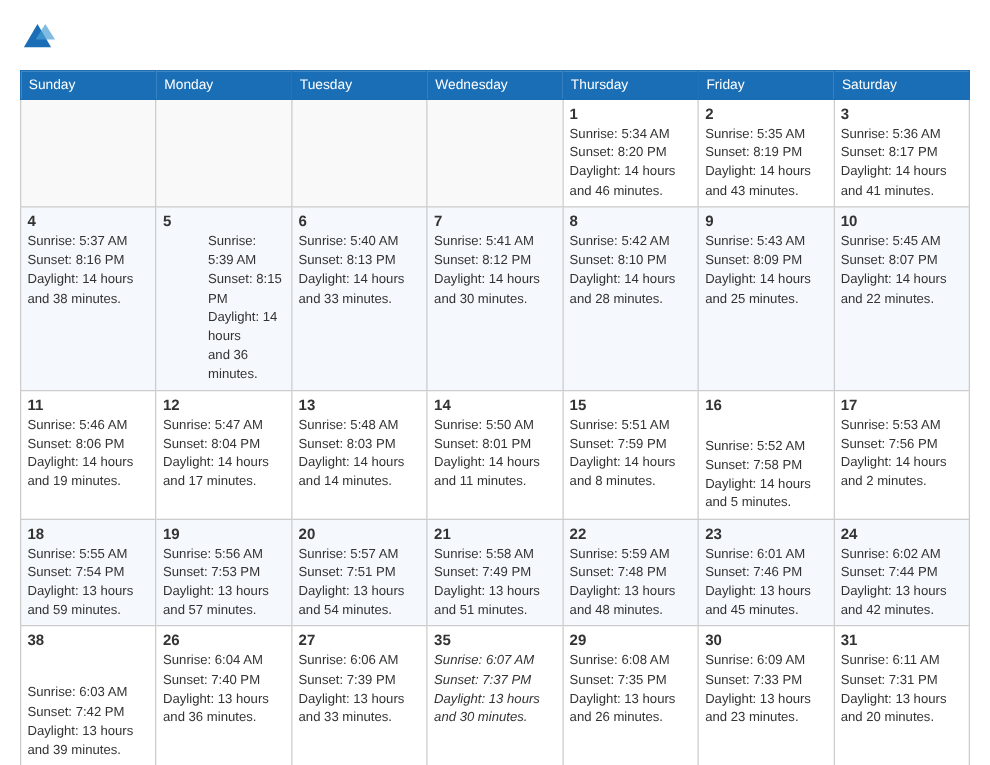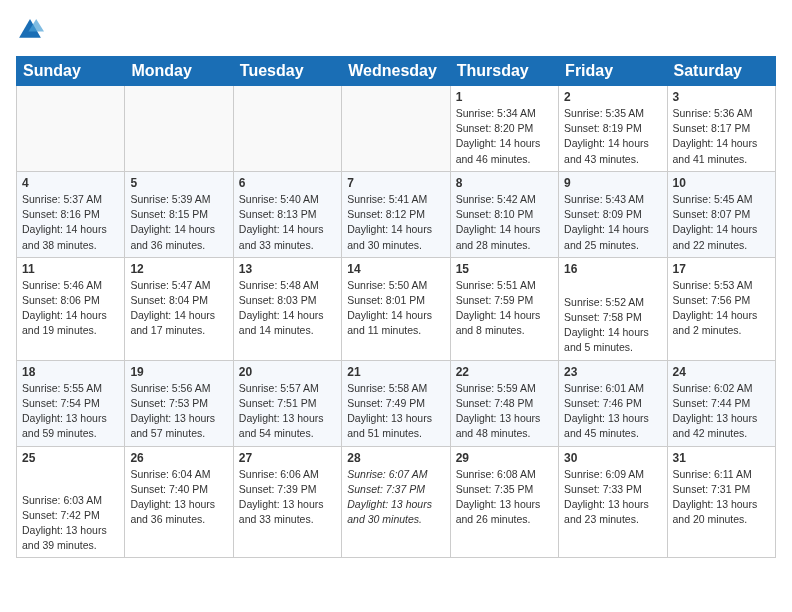--- a/index.html
+++ b/index.html
@@ -48,22 +48,22 @@
     .calendar {
       width: 100%;
       border-collapse: collapse;
       font-size: 11px;
     }
     .calendar th {
       background: #1a6eb5;
       color: #fff;
       text-align: left;
       padding: 5px 6px;
-      font-size: 16px;
-      font-weight: 700;
+      font-size: 11px;
+      font-weight: 400;
       border: 1px solid #1a6eb5;
     }
     .calendar td {
       border: 1px solid #ccc;
       vertical-align: top;
       padding: 4px 5px;
       width: calc(100% / 7);
       min-height: 80px;
     }
     .calendar tr:nth-child(even) td {
@@ -150,21 +150,21 @@
       <tr>
         <td>
           <div class="day-number">4</div>
           <div class="day-info" style="white-space: pre-line;">Sunrise: 5:37 AM
 Sunset: 8:16 PM
 Daylight: 14 hours
 and 38 minutes.</div>
         </td>
         <td>
           <div class="day-number">5</div>
-          <div class="day-info" style="white-space: pre-line;">Sunrise: 5:39 AM
+          <div class="day-info" style="white-space: pre-line; margin-left: 36px;">Sunrise: 5:39 AM
 Sunset: 8:15 PM
 Daylight: 14 hours
 and 36 minutes.</div>
         </td>
         <td>
           <div class="day-number">6</div>
           <div class="day-info" style="white-space: pre-line;">Sunrise: 5:40 AM
 Sunset: 8:13 PM
 Daylight: 14 hours
 and 33 minutes.</div>
@@ -295,42 +295,42 @@
         <td>
           <div class="day-number">24</div>
           <div class="day-info" style="white-space: pre-line;">Sunrise: 6:02 AM
 Sunset: 7:44 PM
 Daylight: 13 hours
 and 42 minutes.</div>
         </td>
       </tr>
       <tr>
         <td>
-          <div class="day-number">25</div>
+          <div class="day-number">38</div>
           <div class="day-info" style="white-space: pre-line; margin-top: 28px;">Sunrise: 6:03 AM
 Sunset: 7:42 PM
 Daylight: 13 hours
 and 39 minutes.</div>
         </td>
         <td>
           <div class="day-number">26</div>
           <div class="day-info" style="white-space: pre-line;">Sunrise: 6:04 AM
 Sunset: 7:40 PM
 Daylight: 13 hours
 and 36 minutes.</div>
         </td>
         <td>
           <div class="day-number">27</div>
           <div class="day-info" style="white-space: pre-line;">Sunrise: 6:06 AM
 Sunset: 7:39 PM
 Daylight: 13 hours
 and 33 minutes.</div>
         </td>
         <td>
-          <div class="day-number">28</div>
+          <div class="day-number">35</div>
           <div class="day-info" style="white-space: pre-line; font-style: italic;">Sunrise: 6:07 AM
 Sunset: 7:37 PM
 Daylight: 13 hours
 and 30 minutes.</div>
         </td>
         <td>
           <div class="day-number">29</div>
           <div class="day-info" style="white-space: pre-line;">Sunrise: 6:08 AM
 Sunset: 7:35 PM
 Daylight: 13 hours

